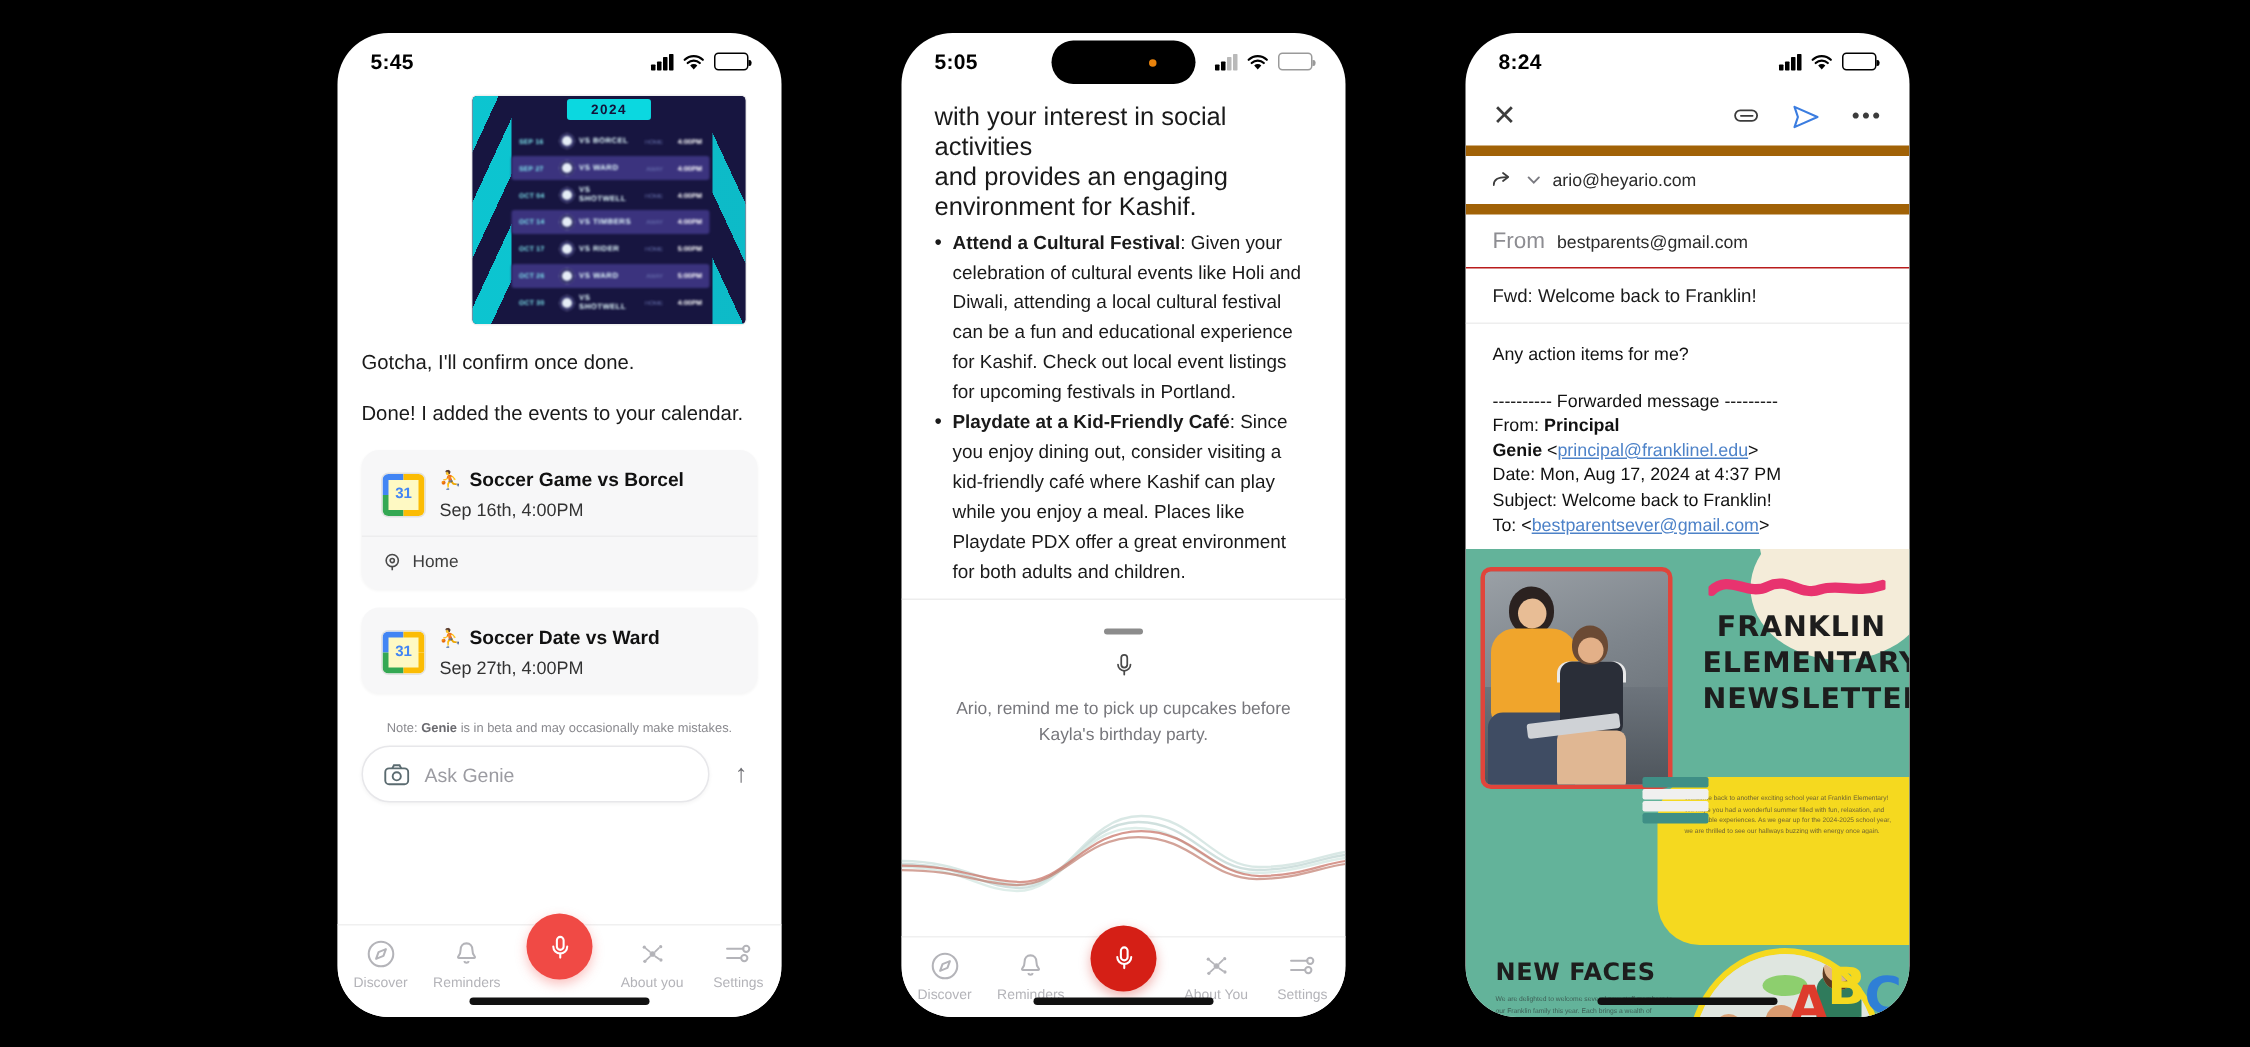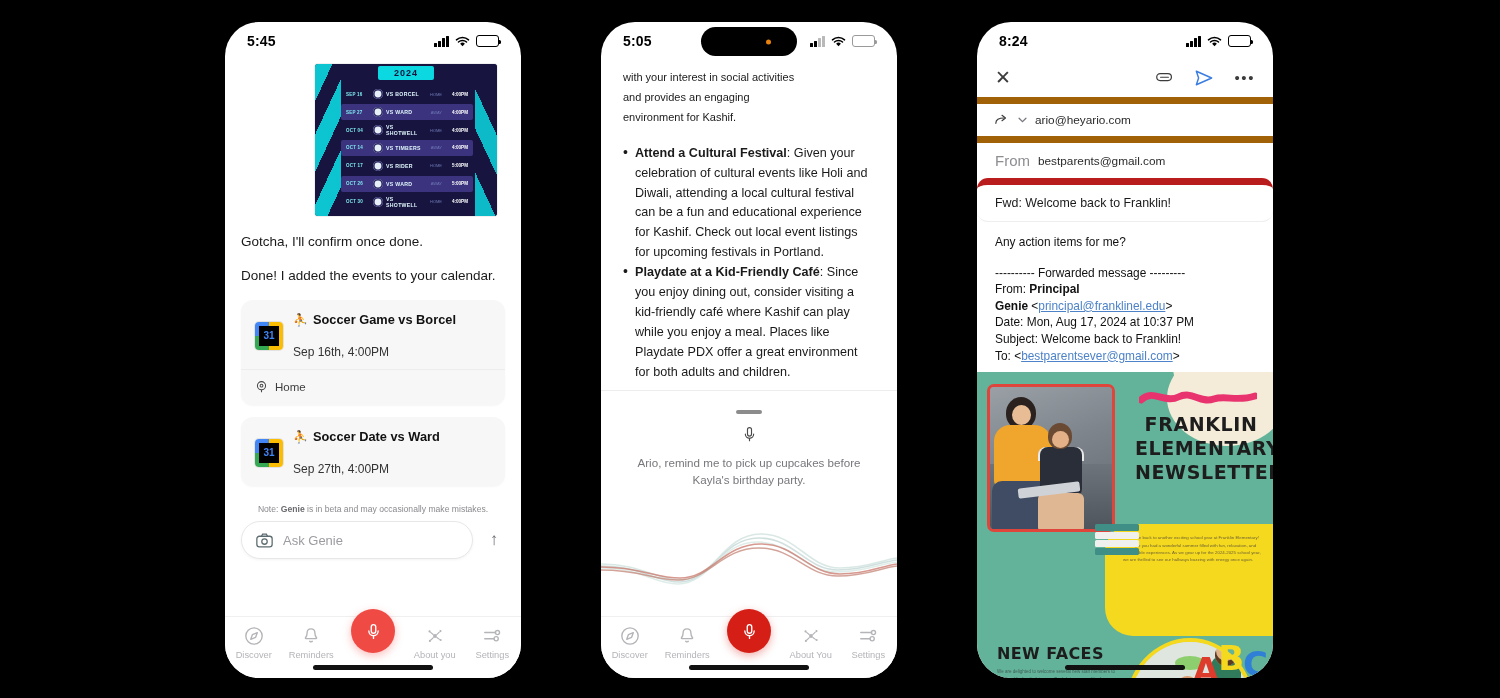--- a/index.html
+++ b/index.html
@@ -72,28 +72,28 @@
   .card { background:#f7f7f8; border-radius:12px; margin:0 16px 12px 16px;
     box-shadow:0 1px 2px rgba(0,0,0,.04); overflow:hidden; }
   .card-main { display:flex; align-items:center; gap:10px; padding:12px 14px 10px 14px; }
   .gcal { width:28px; height:28px; border-radius:4px; position:relative; flex:0 0 auto;
     background:#fff; box-shadow:0 0 0 1px #e2e2e2; overflow:hidden; }
   .gcal .q { position:absolute; width:50%; height:50%; }
   .gcal .q1{left:0;top:0;background:#4285f4}
   .gcal .q2{right:0;top:0;background:#fbbc04}
   .gcal .q3{left:0;bottom:0;background:#34a853}
   .gcal .q4{right:0;bottom:0;background:#fbbc04}
-  .gcal .ctr{position:absolute;left:4px;top:4px;right:4px;bottom:4px;background:#000000;
+  .gcal .ctr{position:absolute;left:4px;top:4px;right:4px;bottom:4px;background:#fef9c3;
     display:flex;align-items:center;justify-content:center;font-size:10px;font-weight:bold;
     color:#4285f4;}
   .card-txt { min-width:0; }
   .card-title { font-size:12.8px; font-weight:bold; color:#111; display:flex;
     align-items:center; gap:5px; white-space:nowrap; }
   .emoji { font-size:12px; }
-  .card-sub { font-size:12px; color:#333; margin-top:18px; }
+  .card-sub { font-size:12px; color:#333; margin-top:6px; }
   .card-loc { display:flex; align-items:center; gap:7px; padding:10px 14px 12px 14px;
     border-top:1px solid #ededee; font-size:11.5px; color:#3d3d3d; }
 
   .beta-note { text-align:center; font-size:8.6px; color:#8a8a8f; padding:6px 10px 7px; }
   .beta-note b { color:#6a6a6f; }
 
   .composer { display:flex; align-items:center; gap:10px; padding:0 16px 14px 16px; }
   .input { flex:1; height:38px; border-radius:19px; background:#fff;
     border:1px solid #e7e7ea; display:flex; align-items:center; gap:10px; padding:0 14px;
     box-shadow:0 1px 3px rgba(0,0,0,.05); }
@@ -110,22 +110,22 @@
     width:44px; height:44px; border-radius:50%; background:#f04a45;
     display:flex; align-items:center; justify-content:center;
     box-shadow:0 3px 8px rgba(240,74,69,.35); }
   .mic-fab.dark { background:#d51f16; box-shadow:0 3px 8px rgba(213,31,22,.35); }
   .homebar { position:absolute; left:50%; bottom:8px; transform:translateX(-50%);
     width:120px; height:5px; border-radius:3px; background:#111; }
 
   
   #phone2 .screen { position:relative; height:618px; display:flex; flex-direction:column; }
   .p2-body { padding:8px 22px 0 22px; }
-  .p2-line { font-size:11px; line-height:19.9px; color:#1a1a1a; }
-  .p2-ul { list-style:none; margin-top:16px; }
+  .p2-line { font-size:17px; line-height:19.9px; color:#1a1a1a; }
+  .p2-ul { list-style:none; margin-top:5px; }
   .p2-ul li { position:relative; padding-left:12px; font-size:12.6px; line-height:19.9px;
     color:#1a1a1a; }
   .p2-ul li::before { content:"•"; position:absolute; left:0; top:-1px; font-size:14px; }
   .p2-ul li b { font-weight:bold; }
   .p2-sheet { margin-top:7px; border-top:1px solid #ededed; padding-top:19px;
     display:flex; flex-direction:column; align-items:center; flex:1; }
   .grab { width:26px; height:4px; border-radius:2px; background:#8c8c8c; }
   .p2-mic { margin-top:11px; color:#444; }
   .p2-prompt { margin-top:6px; text-align:center; font-size:11.6px; line-height:17px;
     color:#77777c; padding:0 28px; }
@@ -134,22 +134,22 @@
   
   #phone3 .screen { position:relative; height:618px; display:flex; flex-direction:column;
     overflow:hidden; }
   .mail-actions { display:flex; align-items:center; padding:8px 18px 10px 18px; }
   .mail-actions .close { font-size:19px; color:#3c3c3c; line-height:1; }
   .mail-actions .right { margin-left:auto; display:flex; align-items:center; gap:20px; }
   .dots { letter-spacing:1.6px; color:#3c3c3c; font-size:15px; line-height:1; }
   .mail-row { display:flex; align-items:center; gap:8px; padding:9px 18px;
     border-top:7px solid #a16207; font-size:11.8px; color:#2b2b2b; }
   .mail-row .lbl { color:#8d8d92; font-size:15px; }
-  .mail-subject { padding:11px 18px; border-top:7px solid #b91c1c; border-bottom:1px solid #eeeeee;
-    font-size:12.4px; color:#1a1a1a;border-radius:11px; }
+  .mail-subject { padding:11px 18px; border-top:1px solid #b91c1c; border-bottom:1px solid #eeeeee;
+    font-size:12.4px; color:#1a1a1a; }
   .mail-body { padding:12px 18px 8px 18px; font-size:11.9px; line-height:16.6px; color:#111; }
   .mail-body .gap { height:14px; }
   .mail-body b { font-weight:bold; }
   .lnk { color:#4d82c8; text-decoration:underline; }
 
   
   .nl { position:relative; width:100%; flex:1; background:#63b39a; overflow:hidden; }
   .nl-cream { position:absolute; right:-14px; top:-22px; width:120px; height:96px;
     background:#f4ecd9; border-radius:50%; }
   .nl-cream2 { position:absolute; right:30px; top:-40px; width:70px; height:70px;
@@ -597,21 +597,21 @@
         <span>bestparents@gmail.com</span>
       </div>
 
       <div class="mail-subject">Fwd: Welcome back to Franklin!</div>
 
       <div class="mail-body">
         <div>Any action items for me?</div>
         <div class="gap"></div>
         <div>---------- Forwarded message ---------</div>
         <div><span>From: </span><b>Principal Genie</b>&nbsp;&lt;<span class="lnk">principal@franklinel.edu</span>&gt;</div>
-        <div>Date: Mon, Aug 17, 2024 at 10:37 PM</div>
+        <div>Date: Mon, Aug 17, 2024 at 4:37 PM</div>
         <div>Subject: Welcome back to Franklin!</div>
         <div><span>To: </span>&lt;<span class="lnk">bestparentsever@gmail.com</span>&gt;</div>
       </div>
 
       <div class="nl">
         <div class="nl-cream"></div>
         <div class="nl-cream2"></div>
 
         <div class="nl-photo">
           <div class="bg1"></div>

